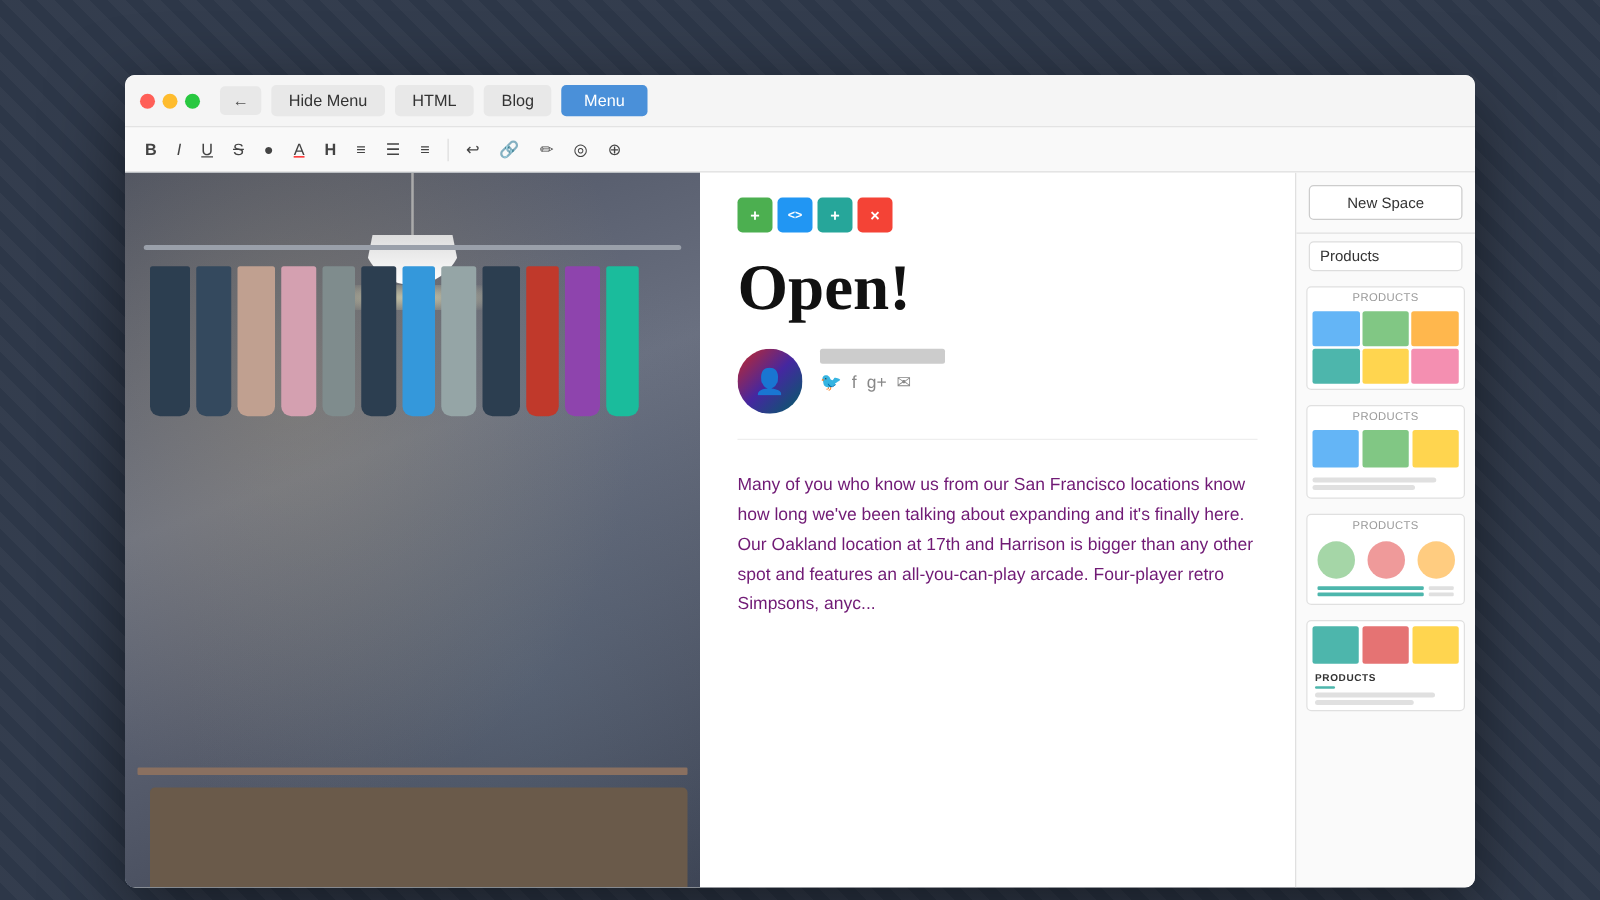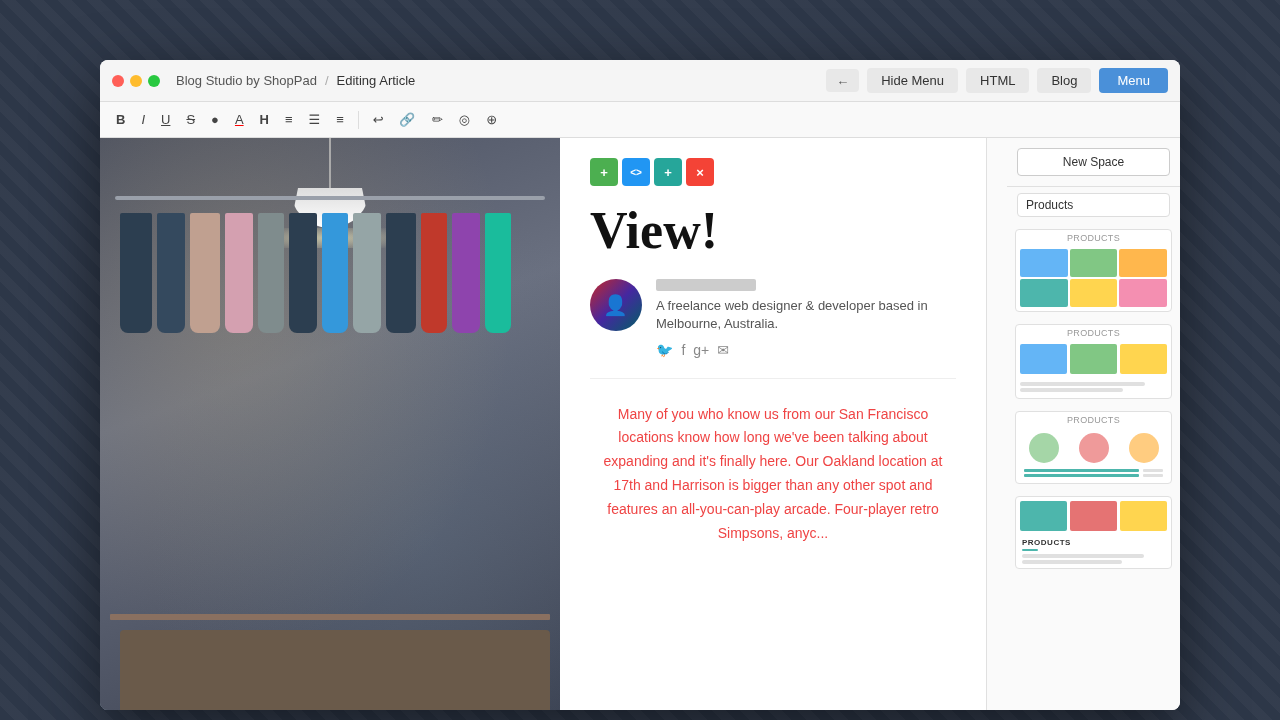--- a/index.html
+++ b/index.html
@@ -251,35 +251,33 @@
 
     .article-heading {
       font-size: 22px;
       font-weight: 800;
       color: #111;
       margin-bottom: 16px;
       line-height: 1.3;
     }
     .article-body {
       font-size: 14px;
-      color: #ef4444;
+      color: #701a75;
       line-height: 1.7;
-      text-align: center;
     }
 
     
     .sidebar {
-      width: 194px;
+      width: 144px;
       background: #fafafa;
       border-left: 1px solid #e0e0e0;
       display: flex;
       flex-direction: column;
       flex-shrink: 0;
       overflow-y: auto;
-      padding-left: 20px;
     }
     .sidebar-new-space {
       padding: 10px;
       border-bottom: 1px solid #e0e0e0;
     }
     .btn-new-space {
       width: 100%;
       background: #fff;
       border: 1px solid #ccc;
       border-radius: 4px;
@@ -457,25 +455,20 @@
 </head>
 <body>
 
 <div class="window">
 
   <div class="titlebar">
     <div class="traffic-lights">
       <div class="traffic-light tl-close"></div>
       <div class="traffic-light tl-min"></div>
       <div class="traffic-light tl-max"></div>
-    </div>
-    <div class="breadcrumb">
-      <span>Blog Studio by ShopPad</span>
-      <span class="breadcrumb-sep">/</span>
-      <span class="breadcrumb-current">Editing Article</span>
     </div>
     <div class="titlebar-actions">
       <button class="btn-back">←</button>
       <button class="btn-nav">Hide Menu</button>
       <button class="btn-nav">HTML</button>
       <button class="btn-nav">Blog</button>
       <button class="btn-save">Menu</button>
     </div>
   </div>
 
@@ -547,29 +540,28 @@
 
       <div class="article-overlay">
 
         <div class="float-toolbar">
           <button class="ftb ftb-green">+</button>
           <button class="ftb ftb-blue" style="font-size:10px;">&lt;&gt;</button>
           <button class="ftb ftb-teal">+</button>
           <button class="ftb ftb-red">×</button>
         </div>
 
-        <h1 class="article-title">View!</h1>
+        <h1 class="article-title">Open!</h1>
 
         <div class="author-block">
           <div class="author-avatar">
             <div class="author-avatar-inner">👤</div>
           </div>
           <div class="author-info">
             <div class="author-name-bar"></div>
-            <div class="author-bio">A freelance web designer &amp; developer based in Melbourne, Australia.</div>
             <div class="social-icons">
               <span class="social-icon">🐦</span>
               <span class="social-icon">f</span>
               <span class="social-icon">g+</span>
               <span class="social-icon">✉</span>
             </div>
           </div>
         </div>
 
         <p class="article-body">Many of you who know us from our San Francisco locations know how long we've been talking about expanding and it's finally here. Our Oakland location at 17th and Harrison is bigger than any other spot and features an all-you-can-play arcade. Four-player retro Simpsons, anyc...</p>

